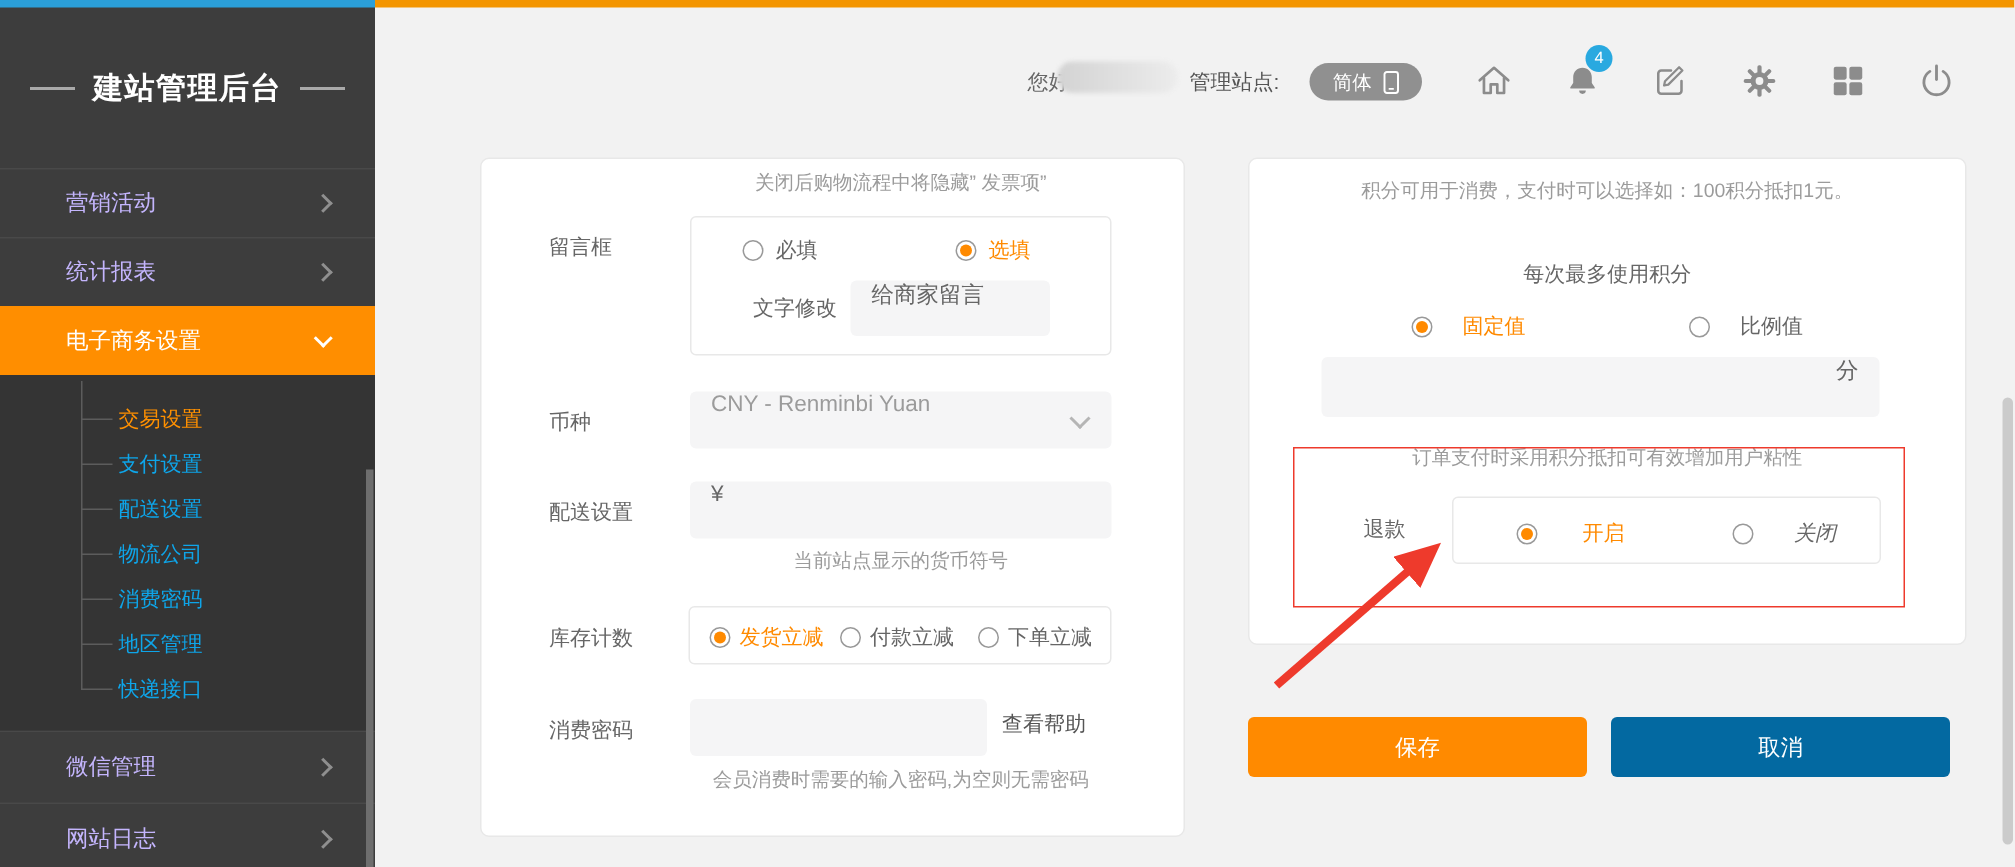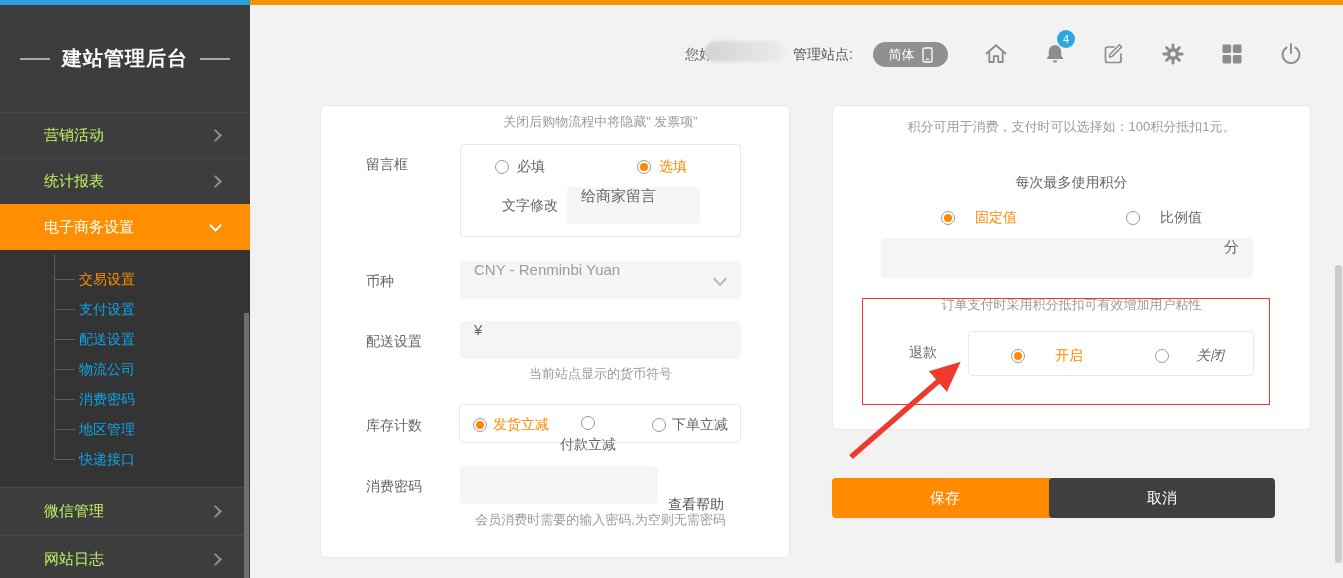--- a/index.html
+++ b/index.html
@@ -11,21 +11,21 @@
     color:#666;
   }
   
   .strip-blue { position:absolute; left:0; top:0; width:250px; height:5px; background:#2b9fd9; z-index:6; }
   .strip-orange { position:absolute; left:250px; top:0; width:1093px; height:5px; background:#f39500; z-index:6; }
 
   
   .sidebar { position:absolute; left:0; top:0; width:250px; height:578px; background:#3d3d3d; padding-top:5px; z-index:5; }
   .side-title { height:107px; display:flex; align-items:center; justify-content:center; gap:12px; color:#fff; font-size:20px; font-weight:bold; letter-spacing:1px; }
   .side-title .dash { width:30px; height:2px; background:#a9a9a9; }
-  .nav-item { height:46px; display:flex; align-items:center; justify-content:space-between; padding:0 30px 0 44px; color:#bef264; font-size:15px; border-top:1px solid #494949; cursor:pointer; }
+  .nav-item { height:46px; display:flex; align-items:center; justify-content:space-between; padding:0 30px 0 44px; color:#c4b5fd; font-size:15px; border-top:1px solid #494949; cursor:pointer; }
   .nav-item.tall { height:48px; }
   .nav-item.active { background:#ff8e00; color:#fff; border-top-color:#ff8e00; }
   .chev { width:9px; height:9px; border-top:2px solid #8f8f8f; border-right:2px solid #8f8f8f; transform:rotate(45deg); margin-top:0; }
   .chev.down { transform:rotate(135deg); border-color:#fff; margin-top:-4px; }
   .submenu { background:#343434; height:237px; padding:14px 0 13px 0; position:relative; }
   .submenu::before { content:''; position:absolute; left:54px; top:4px; width:1px; height:206px; background:#5c5c5c; }
   .sub-item { height:30px; line-height:30px; padding-left:79px; font-size:14px; color:#0ea5e9; position:relative; cursor:pointer; }
   .sub-item::before { content:''; position:absolute; left:54px; top:50%; width:21px; height:1px; background:#5c5c5c; }
   .sub-item.active { color:#ff9000; }
   .side-scroll { position:absolute; right:1px; top:313px; width:5px; height:265px; background:#6e6e6e; }
@@ -59,21 +59,21 @@
   .radio.sel::after { content:''; position:absolute; left:2px; top:2px; right:2px; bottom:2px; border-radius:50%; background:#ff8a00; }
   .rlabel { font-size:14px; color:#666; }
   .rlabel.sel { color:#ff8a00; }
 
   .help-link { position:absolute; font-size:14px; color:#555; cursor:pointer; }
 
   
   .btn { position:absolute; top:478px; width:226px; height:40px; border:none; border-radius:4px; color:#fff; font-size:15px;
     display:flex; align-items:center; justify-content:center; cursor:pointer; font-family:Liberation Sans, sans-serif; }
   .btn-save { left:832px; background:#ff8a00; }
-  .btn-cancel { left:1049px; background:#404040; }
+  .btn-cancel { left:1074px; background:#0369a1; }
 
   
   .red-box { position:absolute; left:862px; top:298px; width:408px; height:107px; border:1px solid #ee3a2c; z-index:9; pointer-events:none; }
   .red-arrow { position:absolute; left:830px; top:350px; z-index:10; pointer-events:none; }
 
   
   .page-scroll { position:absolute; left:1335px; top:265px; width:7px; height:298px; background:#cbcbcb; border-radius:4px; }
 </style>
 </head>
 <body>
@@ -208,35 +208,35 @@
     <span>¥</span>
   </div>
   <div class="note" style="left:139px; top:259px; width:281px;">当前站点显示的货币符号</div>
 
   <div class="flabel" style="left:45px; top:311px;">库存计数</div>
   <div class="fieldbox" style="left:138px; top:298px; width:282px; height:39px;">
     <div class="rgroup" style="left:13px; top:11px; gap:6px;">
       <span class="radio sel"></span>
       <span class="rlabel sel">发货立减</span>
     </div>
-    <div class="rgroup" style="left:100px; top:11px; gap:6px;flex-direction:column;">
+    <div class="rgroup" style="left:100px; top:11px; gap:6px;">
       <span class="radio"></span>
       <span class="rlabel">付款立减</span>
     </div>
     <div class="rgroup" style="left:192px; top:11px; gap:6px;">
       <span class="radio"></span>
       <span class="rlabel">下单立减</span>
     </div>
   </div>
 
   <div class="flabel" style="left:45px; top:372px;">消费密码</div>
   <div class="ginput" style="left:139px; top:360px; width:198px; height:38px;">
     <span></span>
   </div>
-  <div class="help-link" style="left:347px; top:390px;">查看帮助</div>
+  <div class="help-link" style="left:347px; top:368px;">查看帮助</div>
   <div class="note" style="left:139px; top:405px; width:281px;">会员消费时需要的输入密码,为空则无需密码</div>
 </div>
 
 <div class="card card-right">
   <div class="note" style="left:0; top:12px; width:100%;">积分可用于消费，支付时可以选择如：100积分抵扣1元。</div>
   <div class="flabel" style="left:0; top:68px; width:100%; text-align:center;">每次最多使用积分</div>
 
   <div class="rgroup" style="left:108px; top:103px; gap:20px;">
     <span class="radio sel"></span>
     <span class="rlabel sel">固定值</span>

